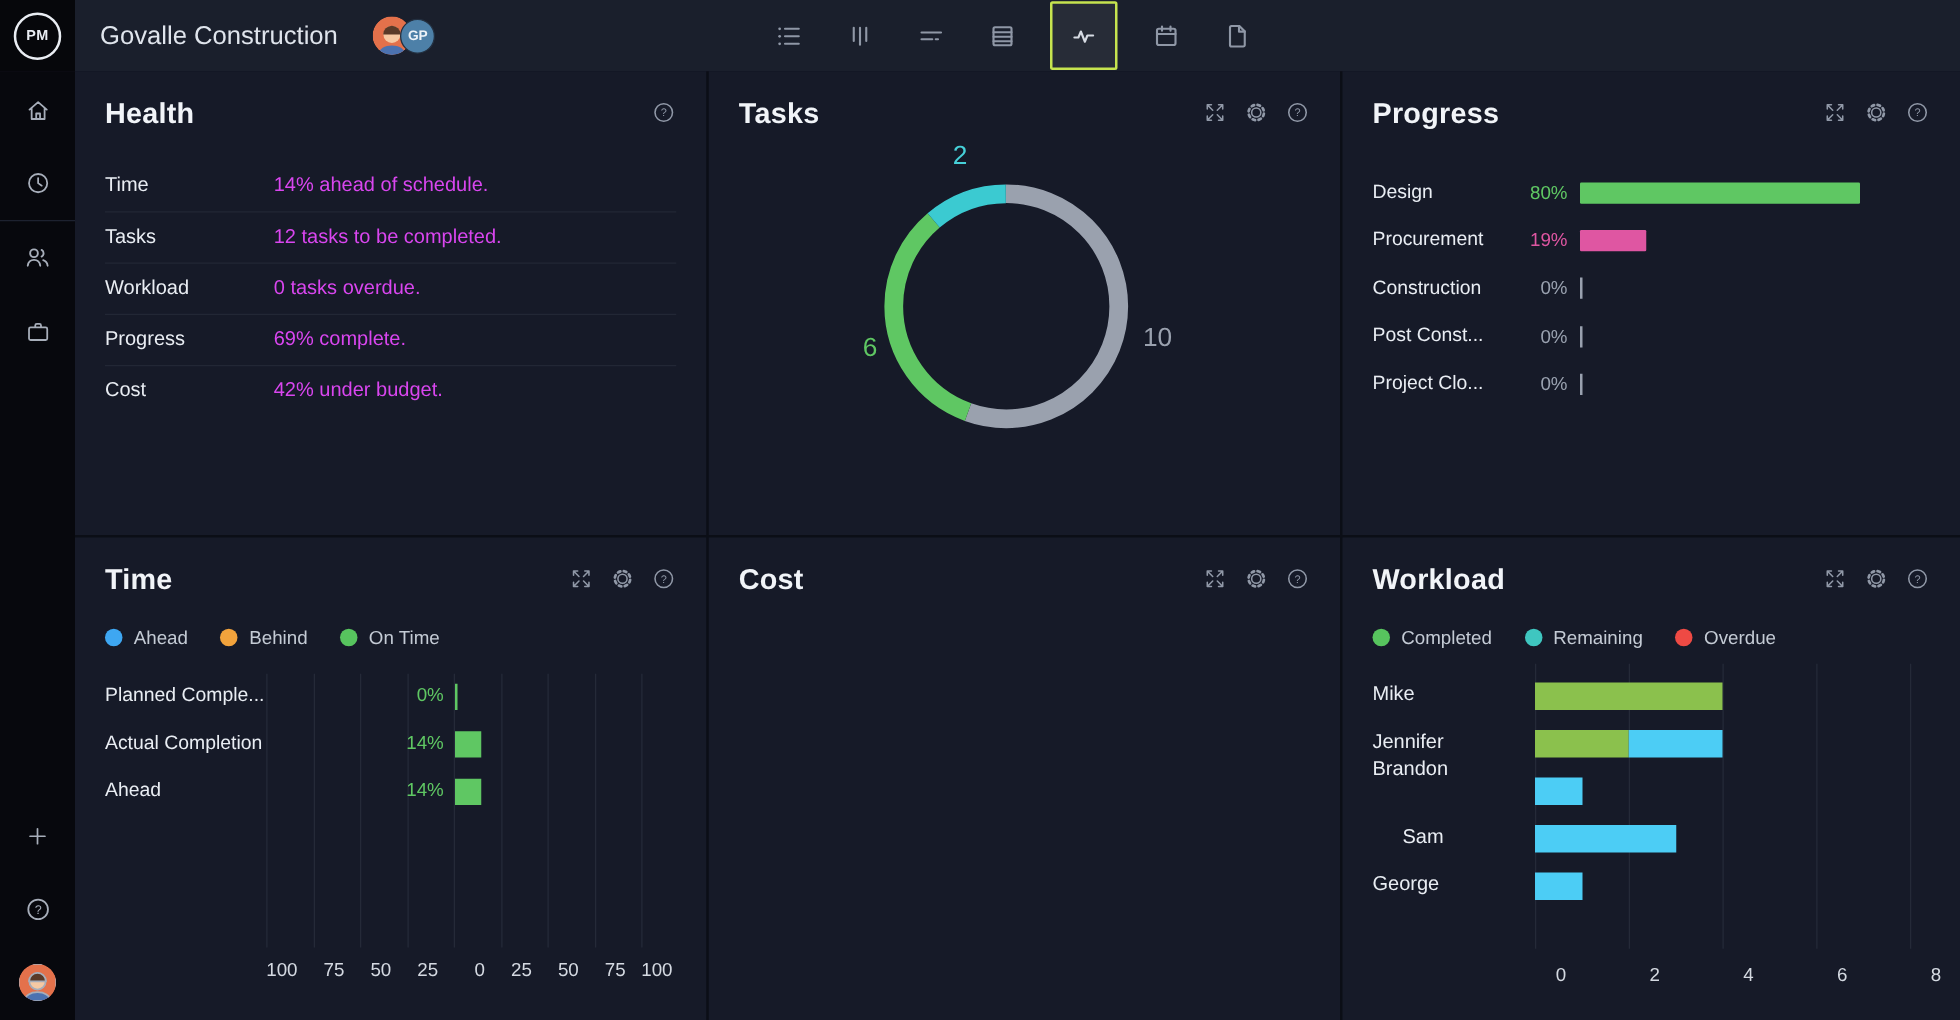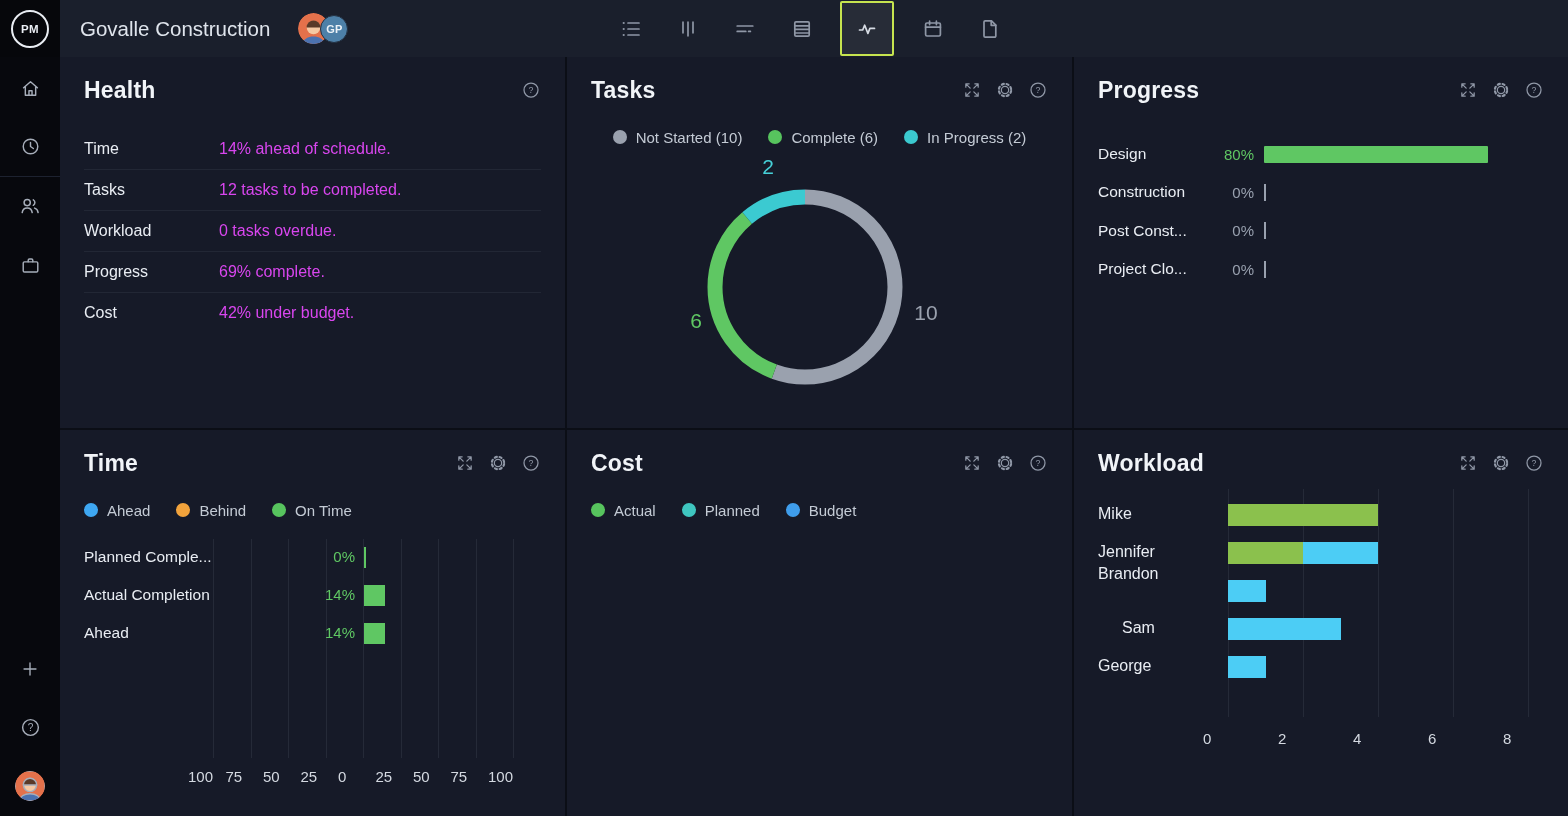--- a/index.html
+++ b/index.html
@@ -53,21 +53,21 @@
   .p-row{display:flex;align-items:center;height:38.3px}
   .p-label{flex:0 0 110px;font-size:15.5px;color:#e9edf3;white-space:nowrap;overflow:hidden}
   .p-pct{flex:0 0 46px;text-align:right;font-size:15px;font-weight:500;white-space:nowrap}
   .p-track{flex:1;margin-left:10px;height:17px;position:relative}
   .p-bar{height:17px;border-radius:1px}
   .p-tick{width:2px;height:17px;background:#99a1af}
   
   .chartbox{position:relative}
   .vline{position:absolute;width:1px;background:#252a38}
   .hline{position:absolute;height:1px;background:#252a38}
-  .axis-label{position:absolute;font-size:15px;color:#d4d9e1;text-align:left}
+  .axis-label{position:absolute;font-size:15px;color:#d4d9e1;text-align:right}
   #time-chart{height:258px;margin-top:6px}
   .t-label{position:absolute;left:0;font-size:15.5px;color:#e9edf3;white-space:nowrap}
   .t-pct{position:absolute;text-align:right;font-size:15px;font-weight:500;color:#5fc763;white-space:nowrap}
   .t-bar{position:absolute;background:#5fc763}
   #cost-chart{height:272px;margin-top:8px}
   .c-ylabel{position:absolute;left:0;width:50px;text-align:right;font-size:16px;color:#d9dee6}
   .c-bar{position:absolute}
   #workload-chart{height:272px;margin-top:8px}
   .w-label{position:absolute;left:0;font-size:16px;color:#e9edf3;white-space:nowrap}
   .w-seg{position:absolute;height:22px}
@@ -252,34 +252,20 @@
             </svg>
           </span>
         <span class="hic">
             <svg viewBox="0 0 24 24" width="20" height="20">
               <circle cx="12" cy="12" r="8.4"></circle>
               <text x="12" y="15.8" text-anchor="middle" font-size="10.5" fill="#9098a7" stroke="none" font-family="Liberation Sans">?</text>
             </svg>
           </span>
       </div>
     </div>
-    <div class="legend center">
-        <span class="leg-item">
-          <span class="leg-dot" style="background: rgb(154, 161, 174);"></span>
-          <span>Not Started (10)</span>
-        </span>
-        <span class="leg-item">
-          <span class="leg-dot" style="background: rgb(87, 196, 94);"></span>
-          <span>Complete (6)</span>
-        </span>
-        <span class="leg-item">
-          <span class="leg-dot" style="background: rgb(59, 201, 207);"></span>
-          <span>In Progress (2)</span>
-        </span>
-      </div>
     <div id="tasks-donut" class="chartbox">
         <svg viewBox="0 0 200 200" style="position: absolute; left: 114px; top: 40px; width: 200px; height: 200px;">
           <circle cx="100" cy="100" r="90" fill="none" stroke="#9aa1ae" stroke-width="15" pathLength="100" stroke-dasharray="55.55555555555556 44.44444444444444" stroke-dashoffset="0" transform="rotate(-90 100 100)"></circle>
           <circle cx="100" cy="100" r="90" fill="none" stroke="#5fc763" stroke-width="15" pathLength="100" stroke-dasharray="33.33333333333333 66.66666666666667" stroke-dashoffset="-55.55555555555556" transform="rotate(-90 100 100)"></circle>
           <circle cx="100" cy="100" r="90" fill="none" stroke="#3bcad1" stroke-width="15" pathLength="100" stroke-dasharray="11.11111111111111 88.88888888888889" stroke-dashoffset="-88.88888888888889" transform="rotate(-90 100 100)"></circle>
         </svg>
         <div class="donut-label" style="left: 335px; top: 166px; color: rgb(154, 161, 174);">10</div>
         <div class="donut-label" style="left: 105px; top: 174px; color: rgb(95, 199, 99);">6</div>
         <div class="donut-label" style="left: 177px; top: 20px; color: rgb(70, 208, 216);">2</div>
       </div>
@@ -307,20 +293,27 @@
             </svg>
           </span>
       </div>
     </div>
     <div id="progress-rows">
         <div class="p-row">
           <span class="p-label">Design</span>
           <span class="p-pct" style="color: rgb(95, 199, 99); text-align: right;">80%</span>
           <div class="p-track">
             <div class="p-bar" style="width: 80%; background: rgb(95, 199, 99);"></div>
+          </div>
+        </div>
+        <div class="p-row">
+          <span class="p-label">Procurement</span>
+          <span class="p-pct" style="color: rgb(223, 86, 162);">19%</span>
+          <div class="p-track">
+            <div class="p-bar" style="width: 19%; background: rgb(223, 86, 162);"></div>
           </div>
         </div>
         <div class="p-row">
           <span class="p-label">Construction</span>
           <span class="p-pct" style="color: rgb(153, 161, 175);">0%</span>
           <div class="p-track">
             <div class="p-tick"></div>
           </div>
         </div>
         <div class="p-row">
@@ -424,34 +417,20 @@
             </svg>
           </span>
         <span class="hic">
             <svg viewBox="0 0 24 24" width="20" height="20">
               <circle cx="12" cy="12" r="8.4"></circle>
               <text x="12" y="15.8" text-anchor="middle" font-size="10.5" fill="#9098a7" stroke="none" font-family="Liberation Sans">?</text>
             </svg>
           </span>
       </div>
     </div>
-    <div class="legend">
-        <span class="leg-item">
-          <span class="leg-dot" style="background: rgb(87, 196, 94);"></span>
-          <span>Actual</span>
-        </span>
-        <span class="leg-item">
-          <span class="leg-dot" style="background: rgb(63, 198, 192);"></span>
-          <span>Planned</span>
-        </span>
-        <span class="leg-item">
-          <span class="leg-dot" style="background: rgb(63, 157, 235);"></span>
-          <span>Budget</span>
-        </span>
-      </div>
   </section>
 
   <section class="panel">
     <div class="phead">
       <h2 class="ptitle">Workload</h2>
       <div class="hicons">
         <span class="hic">
             <svg viewBox="0 0 24 24" width="20" height="20">
               <path d="M9.8 9.8 4.6 4.6M4.6 8.6v-4h4M14.2 9.8l5.2-5.2M15.4 4.6h4v4M9.8 14.2l-5.2 5.2M4.6 15.4v4h4M14.2 14.2l5.2 5.2M19.4 15.4v4h-4"></path>
             </svg>
@@ -463,20 +442,34 @@
             </svg>
           </span>
         <span class="hic">
             <svg viewBox="0 0 24 24" width="20" height="20">
               <circle cx="12" cy="12" r="8.4"></circle>
               <text x="12" y="15.8" text-anchor="middle" font-size="10.5" fill="#9098a7" stroke="none" font-family="Liberation Sans">?</text>
             </svg>
           </span>
       </div>
     </div>
+    <div class="legend">
+        <span class="leg-item">
+          <span class="leg-dot" style="background: rgb(87, 196, 94);"></span>
+          <span>Completed</span>
+        </span>
+        <span class="leg-item">
+          <span class="leg-dot" style="background: rgb(63, 198, 192);"></span>
+          <span>Remaining</span>
+        </span>
+        <span class="leg-item">
+          <span class="leg-dot" style="background: rgb(238, 74, 68);"></span>
+          <span>Overdue</span>
+        </span>
+      </div>
     <div id="workload-chart" class="chartbox">
         <div class="vline" style="left: 130px; top: 3px; height: 228px;"></div>
         <div class="axis-label" style="left: 105px; width: 50px; top: 244px;">0</div>
         <div class="vline" style="left: 205px; top: 3px; height: 228px;"></div>
         <div class="axis-label" style="left: 180px; width: 50px; top: 244px;">2</div>
         <div class="vline" style="left: 280px; top: 3px; height: 228px;"></div>
         <div class="axis-label" style="left: 255px; width: 50px; top: 244px;">4</div>
         <div class="vline" style="left: 355px; top: 3px; height: 228px;"></div>
         <div class="axis-label" style="left: 330px; width: 50px; top: 244px;">6</div>
         <div class="vline" style="left: 430px; top: 3px; height: 228px;"></div>

